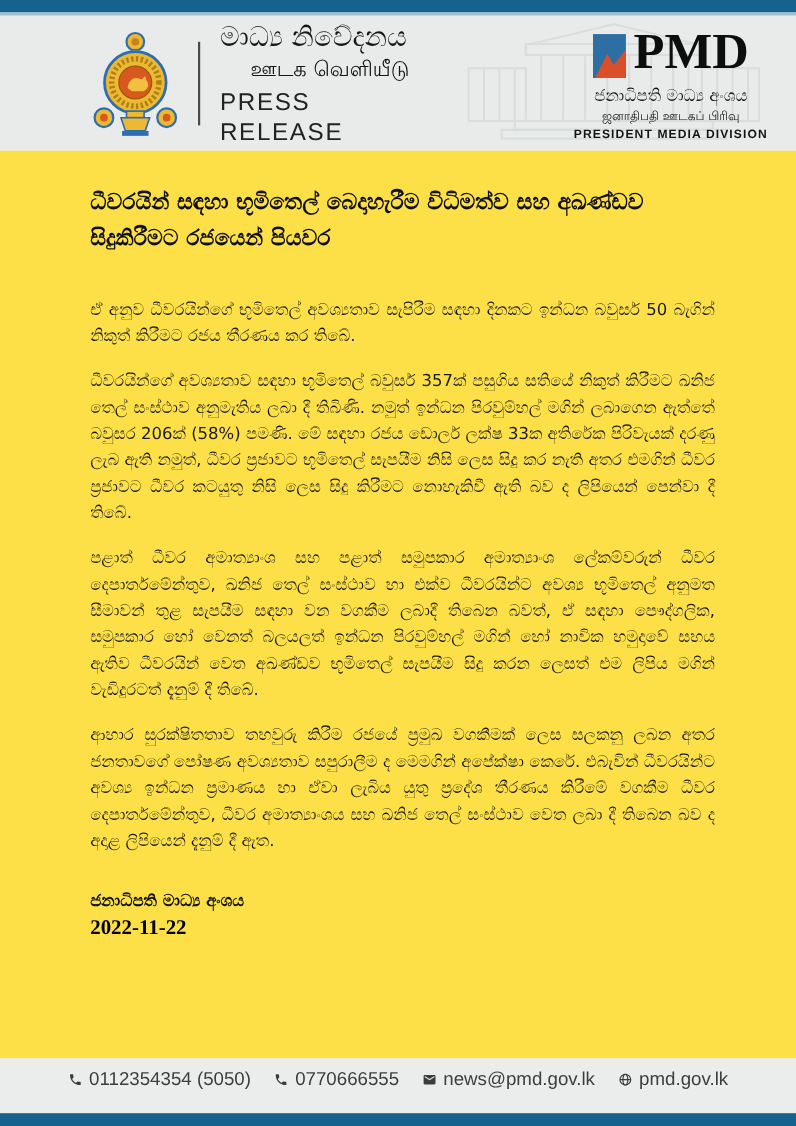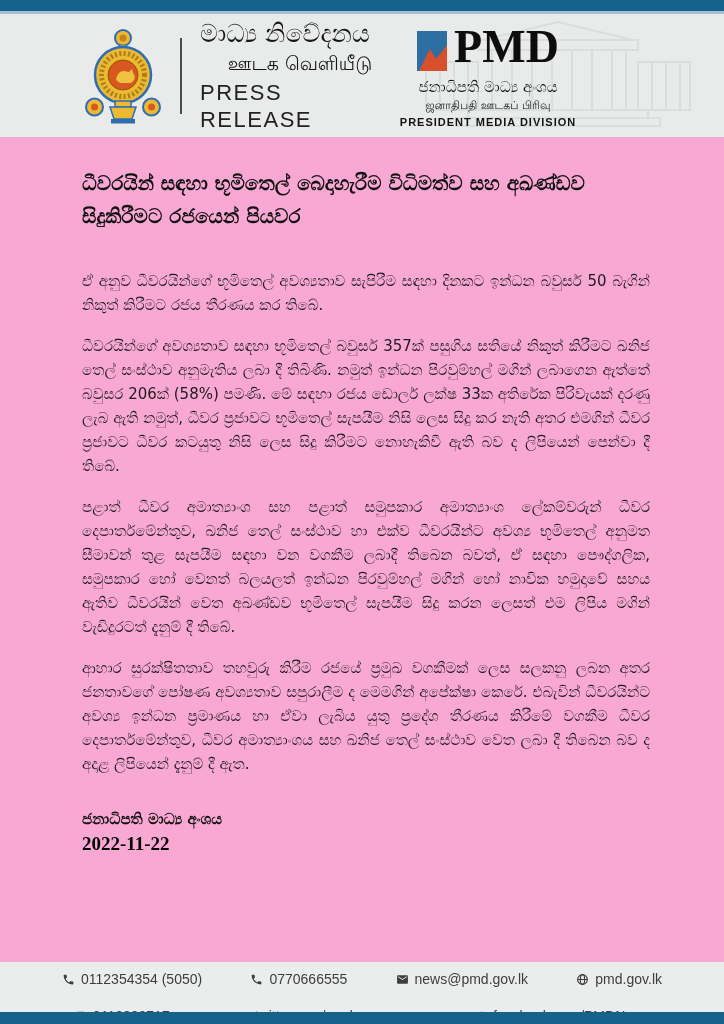--- a/index.html
+++ b/index.html
@@ -1,40 +1,40 @@
 <!DOCTYPE html>
 <html><head>
 <meta charset="utf-8">
 <style>
   * { margin:0; padding:0; box-sizing:border-box; }
   html,body { background:#ffffff; }
   .page {
     position:relative; width:724px; height:1024px; margin:0 auto;
-    background:#f9a8d4; overflow:hidden;
+    background:#fde047; overflow:hidden;
     font-family:"DejaVu Sans", sans-serif; color:#1f1f1f;
   }
   
   .topbar { height:14px; background:#15638c; border-bottom:3px solid #a3bfd0; }
   .bottombar { position:absolute; left:0; right:0; bottom:0; height:12px; background:#15638c; }
 
   
   .masthead {
     height:123px; background:#e9ebea;
     display:flex; align-items:center; justify-content:space-between;
     padding:0 26px 0 84px;
   }
   .mast-left { display:flex; align-items:center; gap:18px; }
   .emblem { width:78px; height:98px; flex:0 0 auto; }
   .vdivider { width:2px; height:76px; background:#4a4a4a; }
   .pr-titles { line-height:1.25; }
   .pr-si { font-size:25px; color:#161616; }
   .pr-ta { font-size:19px; color:#161616; margin-top:3px;text-align:center; }
   .pr-en { font-family:"Liberation Sans", sans-serif; font-size:22px; letter-spacing:1.5px; color:#222; margin-top:3px; }
 
-  .mast-right { position:relative; width:300px; height:123px; display:flex; align-items:center; justify-content:flex-start; }
+  .mast-right { position:relative; width:300px; height:123px; display:flex; align-items:center; justify-content:flex-end; }
   .watermark { position:absolute; right:0; top:4px; width:290px; height:116px; opacity:.55; }
   .pmd-lockup { position:relative; text-align:center; }
   .pmd-row { display:flex; align-items:flex-start; justify-content:center; gap:7px; }
   .pmd-mark { width:30px; height:40px; margin-top:7px; }
   .pmd-acronym { font-family:"Liberation Serif", serif; font-weight:700; font-size:46px; line-height:1; color:#0d0d0d; }
   .pmd-si { font-size:15px; color:#131313; margin-top:7px; }
   .pmd-ta { font-size:11px; color:#131313; margin-top:3px; }
   .pmd-en { font-family:"Liberation Sans", sans-serif; font-size:11px; font-weight:700; letter-spacing:1px; color:#131313; margin-top:3px; }
 
   
@@ -44,21 +44,21 @@
   .signature { margin-top:34px; }
   .sig-org { font-size:15px; font-weight:700; color:#111; }
   .sig-date { font-family:"Liberation Serif", serif; font-size:19px; font-weight:700; color:#000; margin-top:5px; }
 
   
   .contactbar {
     position:absolute; left:0; right:0; bottom:12px; height:50px;
     background:#ebedec; padding:9px 62px 0 62px;
     font-family:"Liberation Sans", sans-serif;
   }
-  .crow { display:flex; align-items:center; color:#3d3d3d; font-size:14px; }
+  .crow { display:flex; align-items:center; color:#3d3d3d; font-size:17px; }
   .crow1 { justify-content:space-between; }
   .crow2 { justify-content:center; gap:66px; margin-top:21px; }
   .contact { display:flex; align-items:center; gap:6px; white-space:nowrap; }
   .cicon { width:13px; height:13px; fill:#3c3c3c; flex:0 0 auto; }
   .cicon.stroke { fill:none; stroke:#3c3c3c; stroke-width:2; }
 </style>
 </head>
 <body>
 
 <div class="page">

